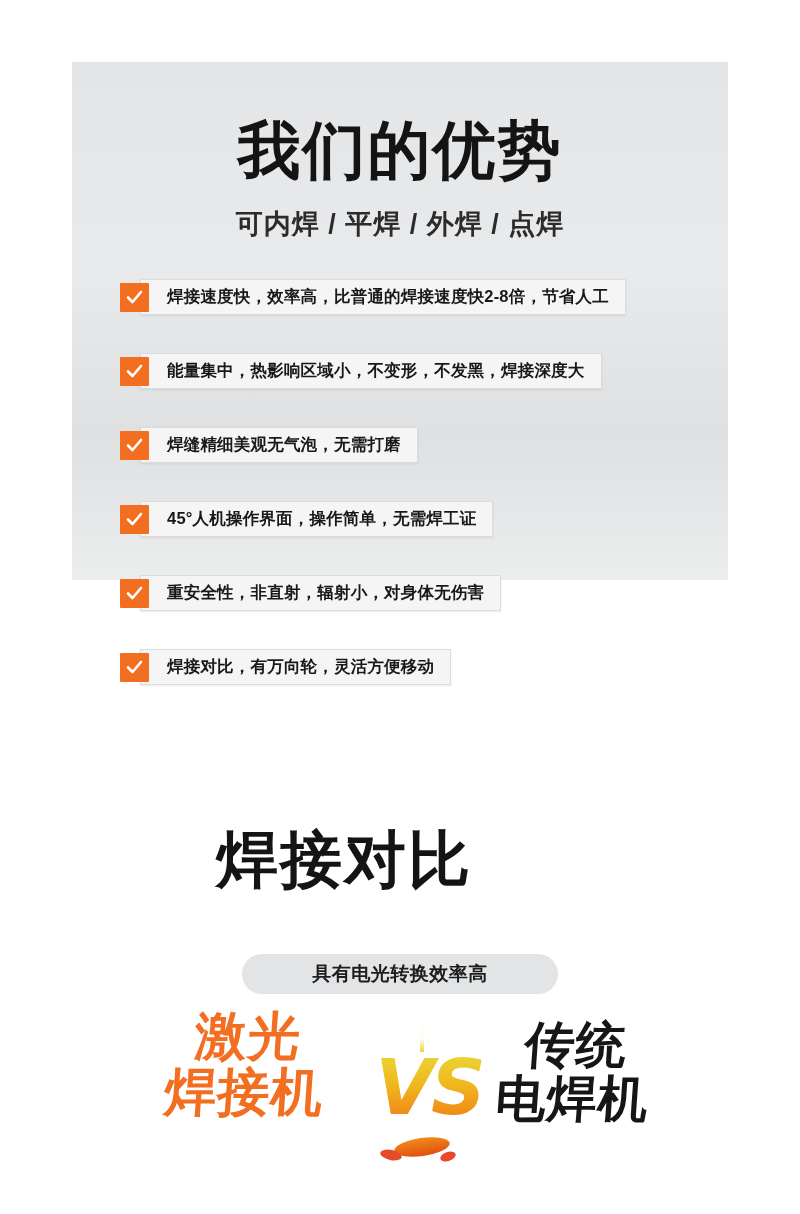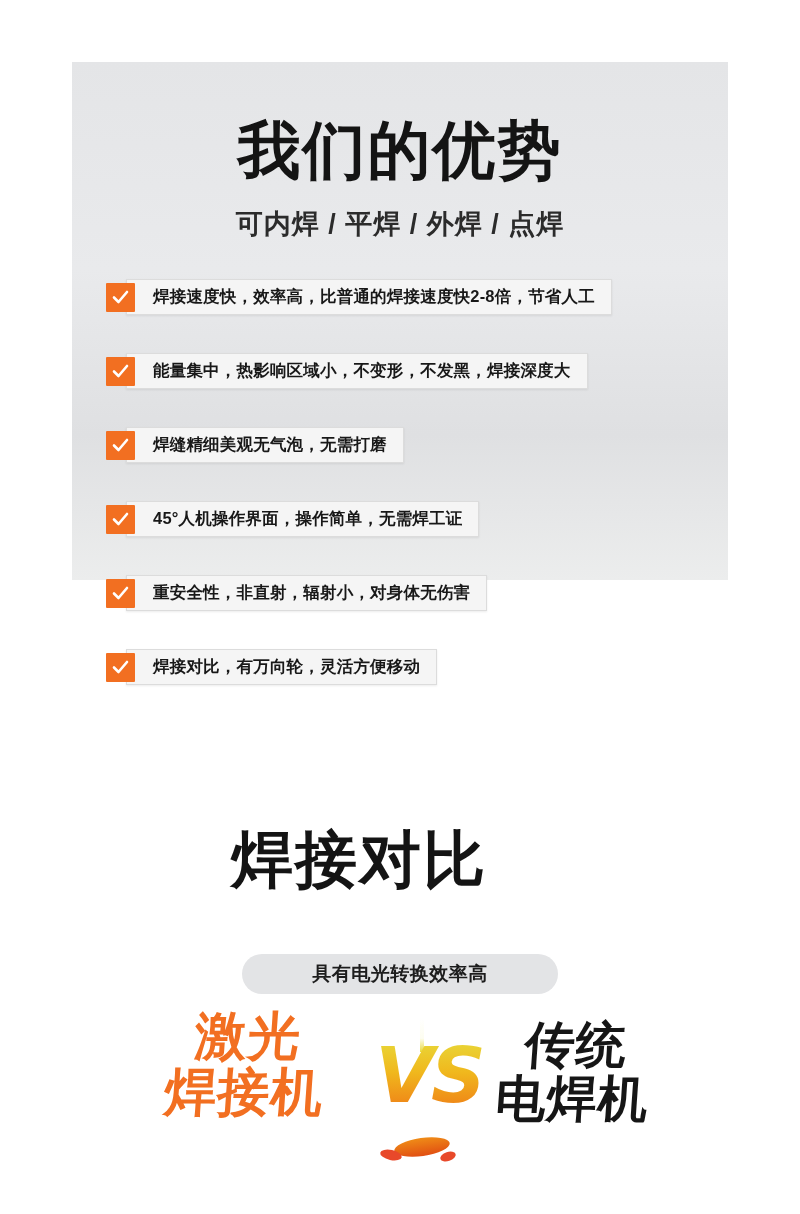--- a/index.html
+++ b/index.html
@@ -51,21 +51,21 @@
     padding: 0;
     list-style: none;
   }
 
   .adv-item {
     position: relative;
     height: 38px;
     margin: 0 0 36px 0;
     display: flex;
     align-items: center;
-    padding-left: 34px;
+    padding-left: 48px;
   }
 
   .check-box {
     width: 29px;
     height: 29px;
     background: #f26f21;
     flex: 0 0 29px;
     position: relative;
     z-index: 3;
     border-radius: 1px;
@@ -96,21 +96,20 @@
     position: absolute;
     left: 0;
     top: 818px;
     width: 688px;
     text-align: center;
     font-size: 62px;
     font-weight: 900;
     color: #141414;
     letter-spacing: 2px;
     font-family: "DejaVu Sans", "Liberation Sans", sans-serif;
-    margin-left: 15px;
   }
 
   .compare-pill {
     position: absolute;
     left: 242px;
     top: 922px;
     width: 316px;
     height: 40px;
     border-radius: 20px;
     background: #e3e4e6;
@@ -167,21 +166,21 @@
   .vs-badge {
     position: absolute;
     left: 374px;
     top: 22px;
     width: 110px;
     height: 150px;
   }
   .vs-badge .vs-text {
     position: absolute;
     left: 0;
-    top: 16px;
+    top: 28px;
     width: 110px;
     text-align: center;
     font-size: 76px;
     font-weight: 900;
     font-style: italic;
     line-height: 1;
     background: linear-gradient(180deg, #e8d93a 0%, #f0b81d 45%, #ef7a16 100%);
     -webkit-background-clip: text;
     background-clip: text;
     color: transparent;

